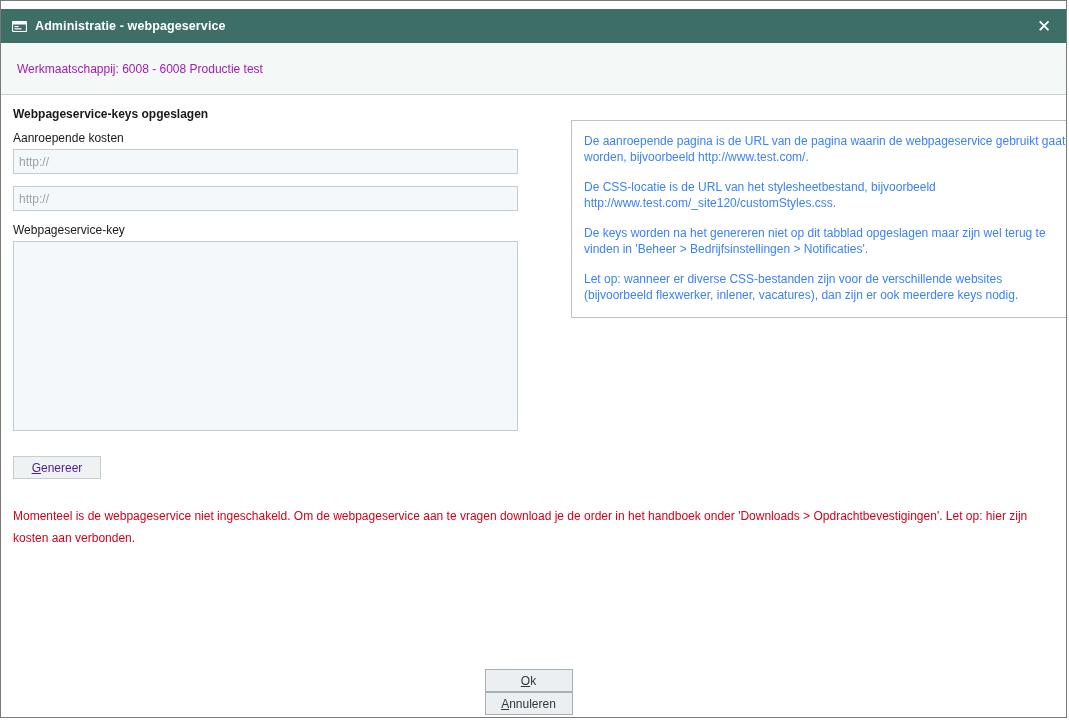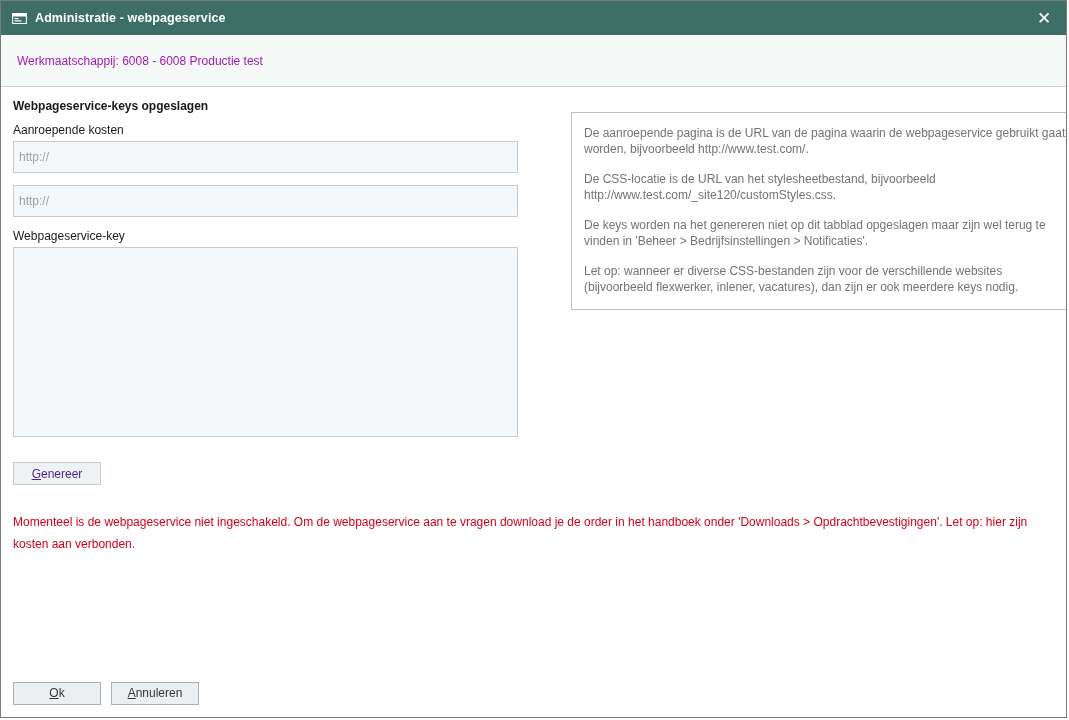--- a/index.html
+++ b/index.html
@@ -27,20 +27,21 @@
   }
   
   .titlebar {
     height: 34px;
     background: #3d6f66;
     color: #ffffff;
     display: flex;
     align-items: center;
     padding: 0 0 0 10px;
     flex: 0 0 auto;
+    margin-top: 8px;
   }
   .titlebar .tb-icon {
     width: 16px;
     height: 16px;
     margin-right: 8px;
     display: inline-flex;
     align-items: center;
     justify-content: center;
     font-size: 13px;
     line-height: 1;
@@ -109,21 +110,21 @@
     font-weight: bold;
     margin: 0 0 10px 0;
   }
   .field-label {
     font-size: 12px;
     margin: 0 0 4px 0;
     color: #1a1a1a;
   }
   .text-input {
     width: 505px;
-    height: 32px;
+    height: 25px;
     box-sizing: border-box;
     border: 1px solid #c3ccd2;
     background: #f4f8fa;
     font-family: "Liberation Sans", sans-serif;
     font-size: 12px;
     color: #333;
     padding: 2px 5px;
     margin-bottom: 12px;
     outline: none;
   }
@@ -170,41 +171,42 @@
     box-sizing: border-box;
     border: 1px solid #b9c3c8;
     background: #ffffff;
     padding: 12px 12px 14px 12px;
     margin-top: 13px;
   }
   .info-panel p {
     margin: 0 0 14px 0;
     font-size: 12px;
     line-height: 16px;
-    color: #737373;
+    color: #3b82f6;
   }
   .info-panel p:last-child { margin-bottom: 0; }
   
   .warning {
     margin-top: 26px;
     color: #d0021b;
     font-size: 12px;
     line-height: 22px;
     max-width: 1030px;
   }
   
   .footer {
     position: absolute;
     left: 0; right: 0; bottom: 0;
     height: 48px;
     background: #ffffff;
     display: flex;
     align-items: center;
     padding: 0 12px;
     box-sizing: border-box;
+    flex-direction: column;
   }
   .footer .btn { margin-right: 10px; }
   .footer .btn-ok { min-width: 88px; }
   .footer .btn-cancel { min-width: 88px; }
 </style>
 </head>
 <body>
 
 <div class="window">
 

